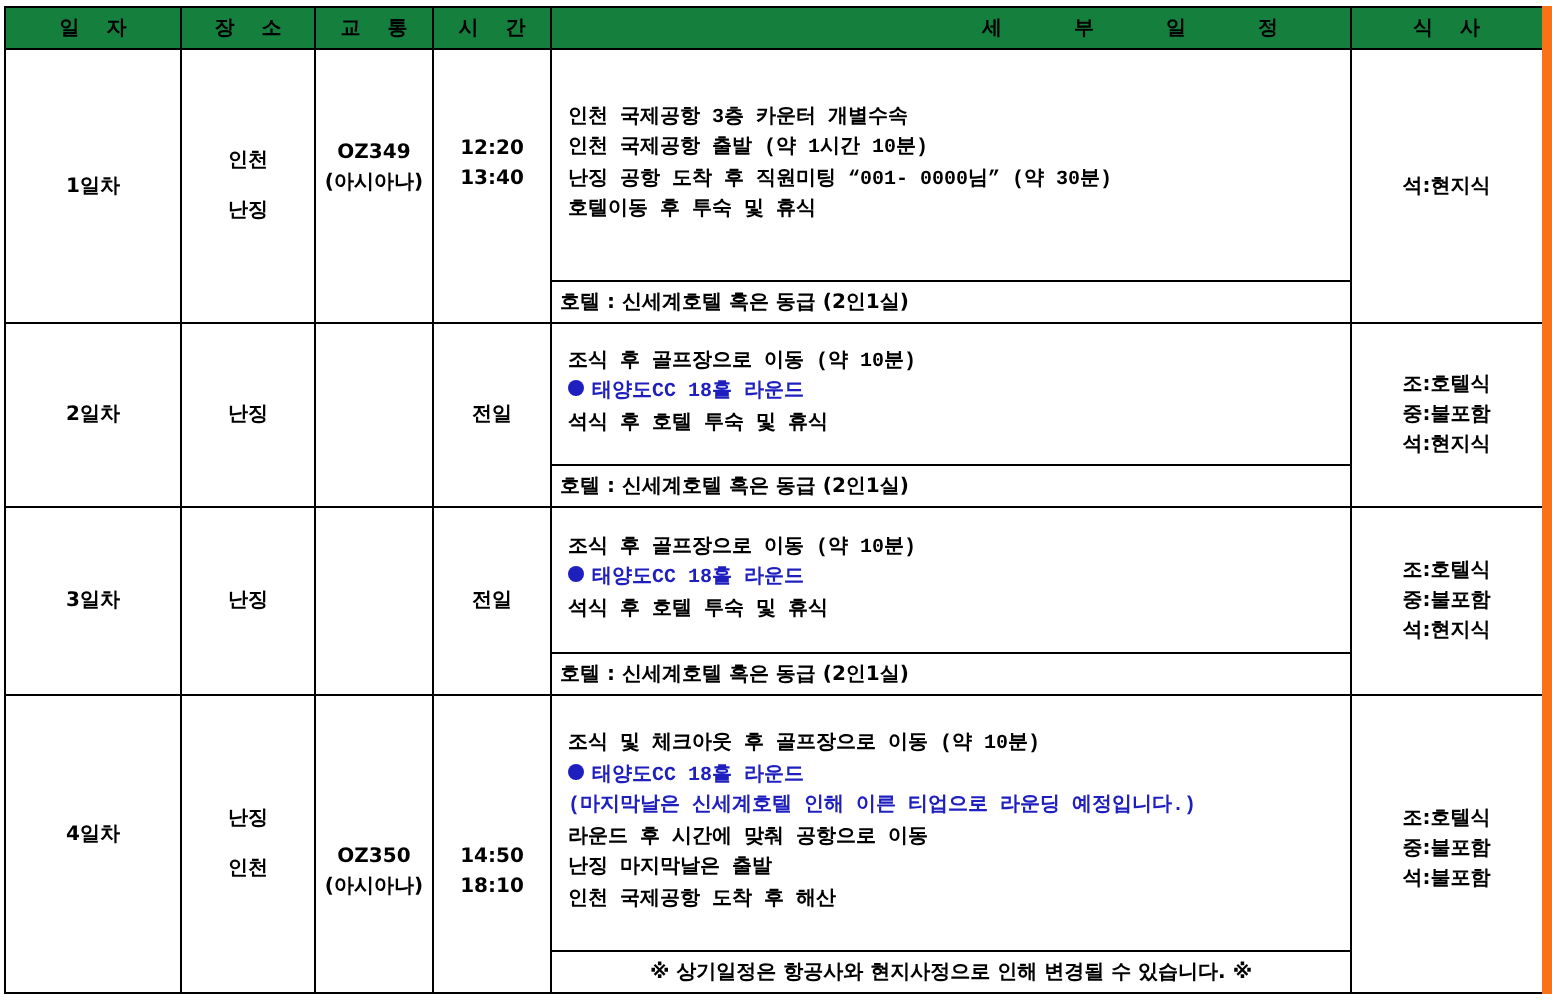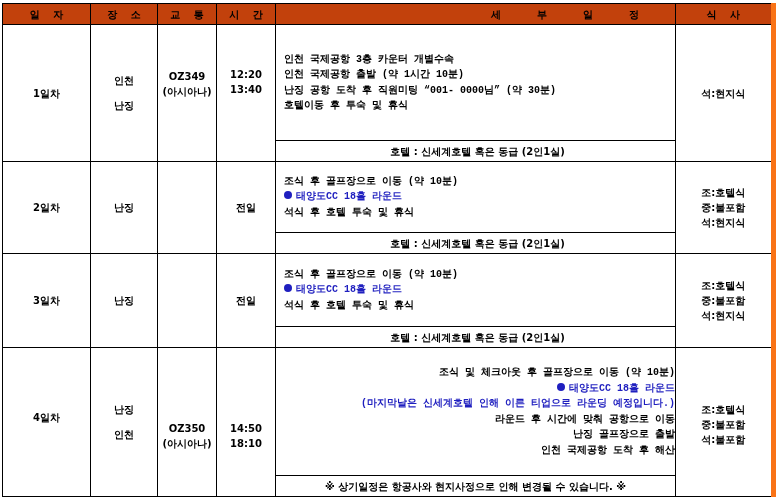--- a/index.html
+++ b/index.html
@@ -1,27 +1,27 @@
 <!DOCTYPE html>
 <html><head>
 <meta charset="utf-8">
 <style>
   html, body { margin:0; padding:0; background:#ffffff; }
   body { width:776px; height:504px; overflow:hidden; position:relative;
          font-family:"DejaVu Sans", "Liberation Sans", sans-serif; color:#000; }
   .sheet { position:absolute; left:2px; top:3px; width:771px; }
   table { border-collapse:collapse; table-layout:fixed; width:771px; }
   td, th { border:1px solid #000; padding:0; font-size:10px; text-align:center; vertical-align:middle; line-height:15px; }
-  th { background:#c2410c; font-weight:bold; height:20px; letter-spacing:0; }
+  th { background:#15803d; font-weight:bold; height:20px; letter-spacing:0; }
   th .sp { word-spacing:10px; }
   th.detail { text-align:right; padding-left:40px; }
   th.detail span { display:inline-block; margin-right:36px; }
   td.cell-bold { font-weight:bold;border-radius:14px; }
   td.detail { text-align:left; vertical-align:middle; padding-left:8px; font-weight:bold; font-size:10px; line-height:15.5px;font-family:Liberation Mono, monospace; }
-  td.hotel { text-align:center; padding-left:4px; font-weight:bold; height:20px; }
+  td.hotel { text-align:left; padding-left:4px; font-weight:bold; height:20px; }
   td.notice { text-align:center; font-weight:bold; height:20px; }
   .blue { color:#1f1fbf; }
   .dot { display:inline-block; width:8px; height:8px; border-radius:50%; background:#1f1fbf; margin-right:4px; vertical-align:0; }
   .place-stack div { margin:10px 0; }
   .outer-right { border-right:6px solid #f97316; }
   .meal { font-weight:bold; line-height:15px; }
 </style>
 </head>
 <body>
 
@@ -124,26 +124,26 @@
         <div>인천</div>
       </td>
       <td rowspan="2" class="cell-bold" style="padding-top:28px;">
         <div>OZ350</div>
         <div>(아시아나)</div>
       </td>
       <td rowspan="2" class="cell-bold" style="padding-top:28px;">
         <div>14:50</div>
         <div>18:10</div>
       </td>
-      <td class="detail" style="height:127px;text-align:right;">
+      <td class="detail" style="height:127px;">
         <div>조식 및 체크아웃 후 골프장으로 이동 (약 10분)</div>
         <div class="blue"><span class="dot"></span><span>태양도CC 18홀 라운드</span></div>
         <div class="blue">(마지막날은 신세계호텔 인해 이른 티업으로 라운딩 예정입니다.)</div>
         <div>라운드 후 시간에 맞춰 공항으로 이동</div>
-        <div>난징 골프장으로 출발</div>
+        <div>난징 마지막날은 출발</div>
         <div>인천 국제공항 도착 후 해산</div>
       </td>
       <td rowspan="2" class="meal outer-right" style="padding-top:4px;">
         <div>조:호텔식</div>
         <div>중:불포함</div>
         <div>석:불포함</div>
       </td>
     </tr>
     <tr>
       <td class="notice">※ 상기일정은 항공사와 현지사정으로 인해 변경될 수 있습니다. ※</td>

